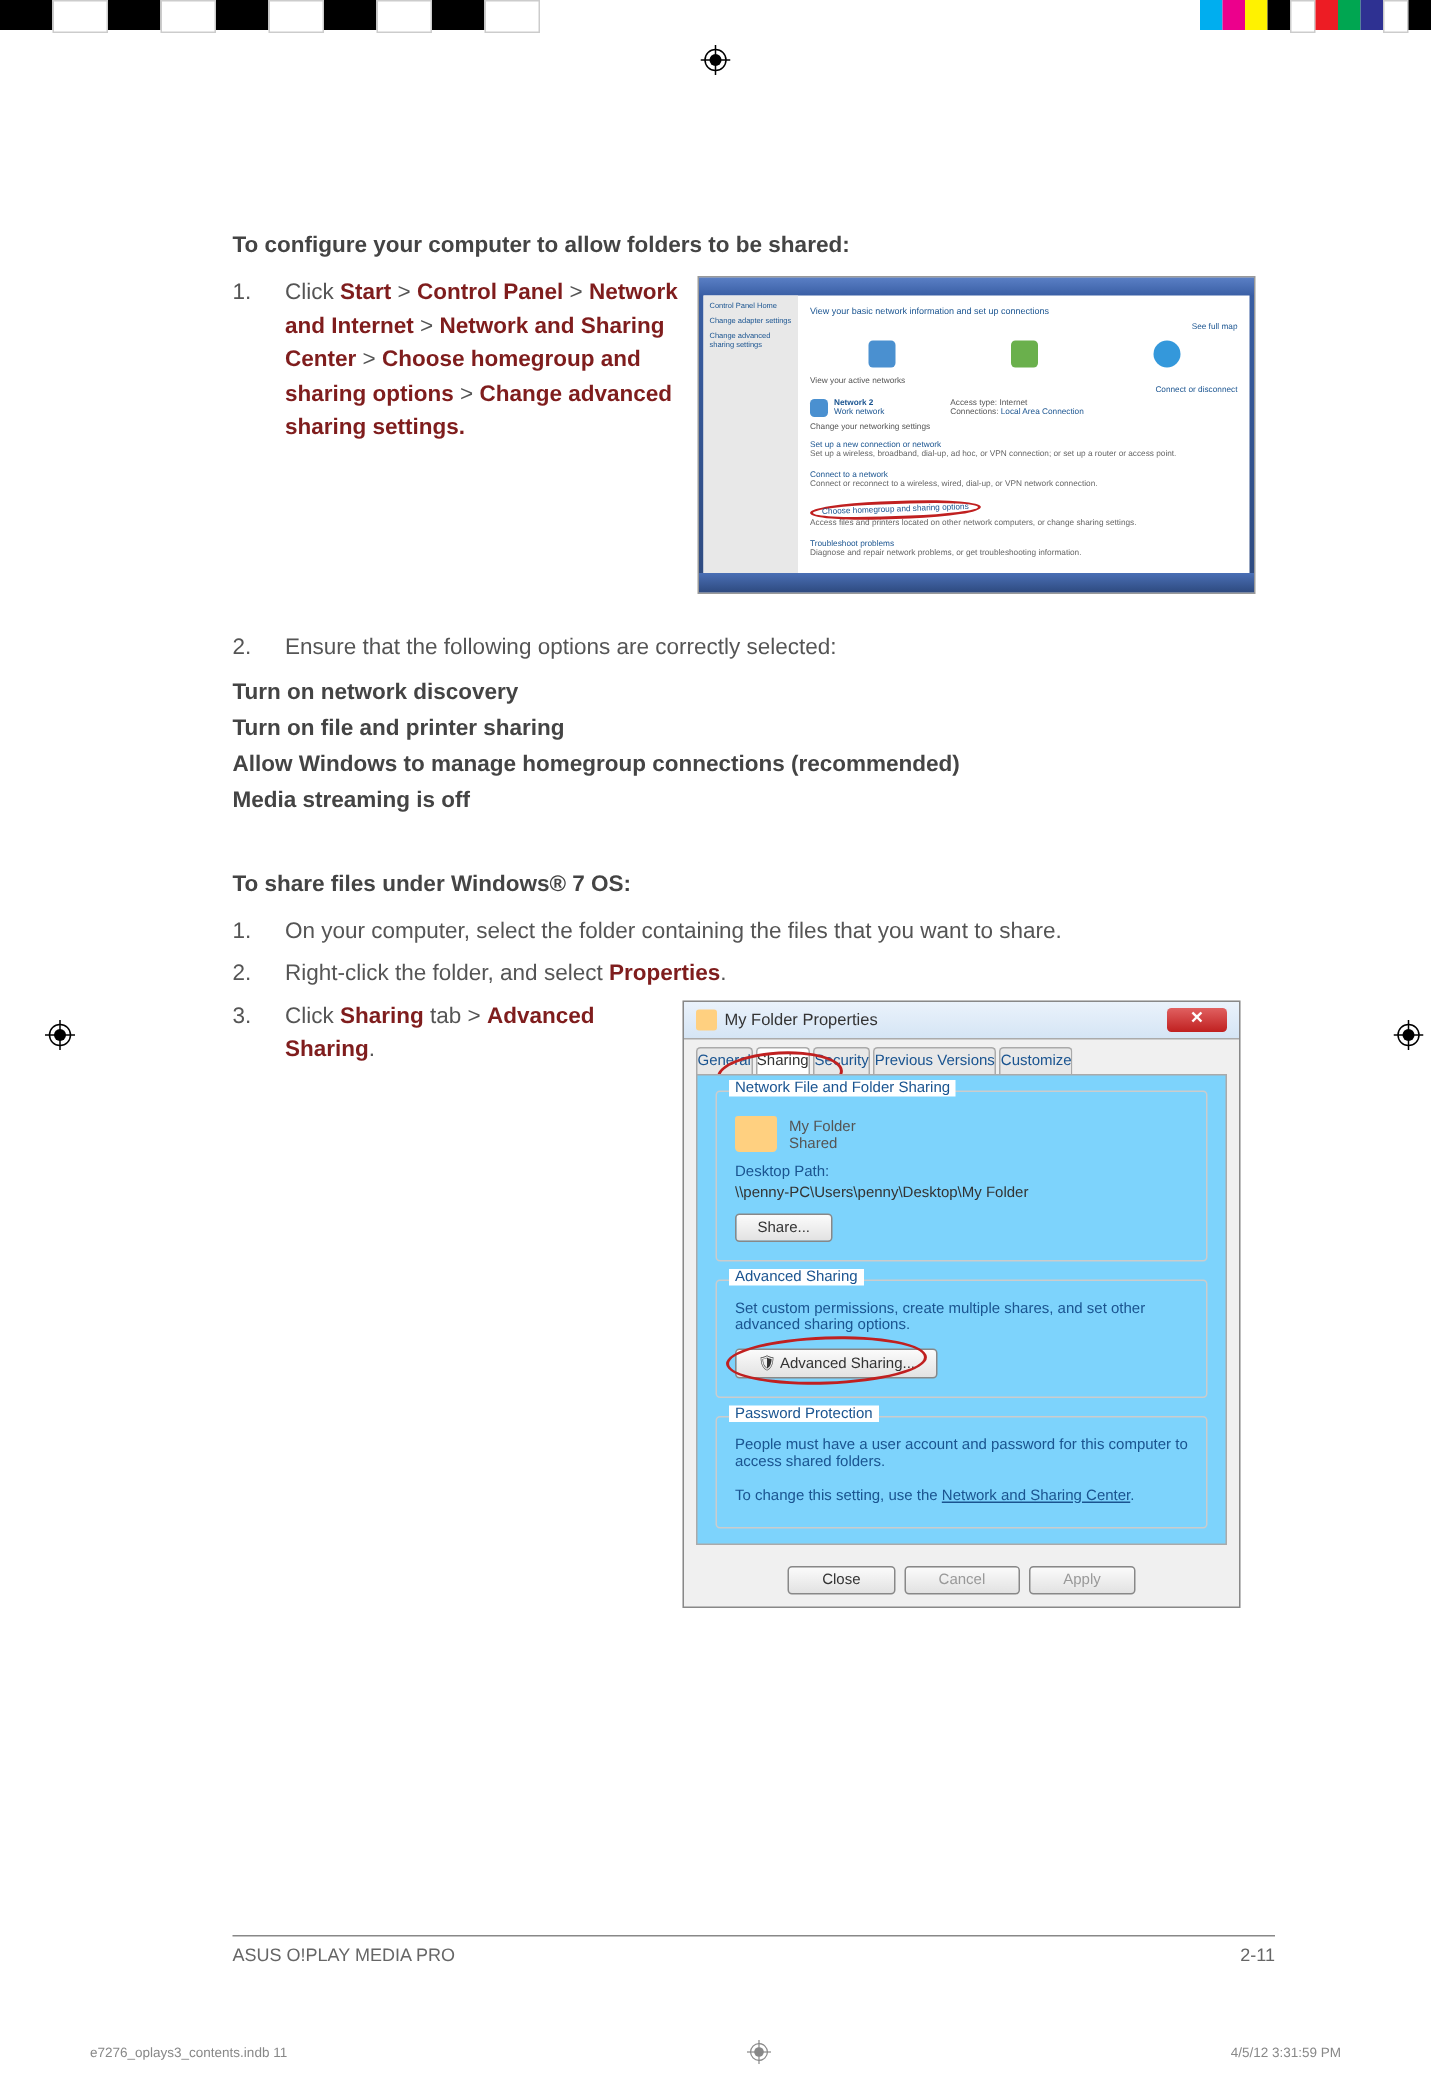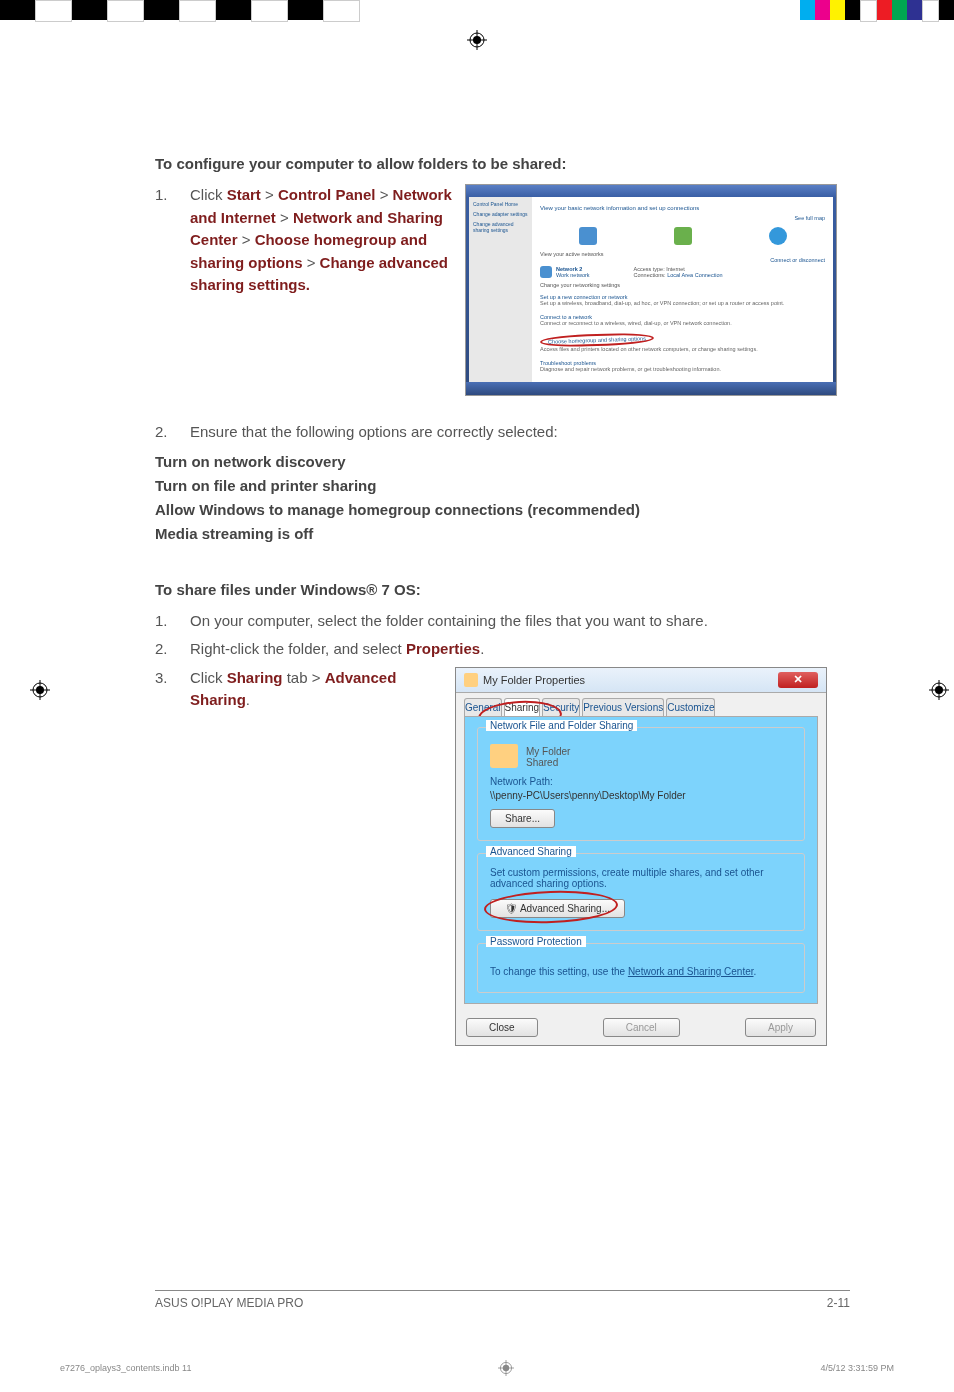--- a/index.html
+++ b/index.html
@@ -281,21 +281,21 @@
       color: #1a5490;
       text-decoration: underline;
     }
     .s2-text {
       color: #1a5490;
       font-size: 10px;
       margin: 3px 0;
     }
     .s2-buttons {
       display: flex;
-      justify-content: space-between;
+      justify-content: center;
       padding: 8px 10px;
       gap: 6px;
     }
     .s2-buttons .s2-btn {
       padding: 3px 22px;
     }
     .s2-btn.disabled {
       color: #999;
     }
     .footer-line {
@@ -482,34 +482,35 @@
         <div class="s2-panel">
           <div class="s2-group">
             <div class="s2-group-label">Network File and Folder Sharing</div>
             <div class="s2-folder-row">
               <div class="s2-folder-icon"></div>
               <div>
                 <div>My Folder</div>
                 <div>Shared</div>
               </div>
             </div>
-            <div class="s2-text" style="margin-top:8px">Network Path:</div>
+            <div class="s2-text" style="margin-top:8px">Desktop Path:</div>
             <div class="s2-text" style="color:#333">\\penny-PC\Users\penny\Desktop\My Folder</div>
             <div style="margin-top:8px"><span class="s2-btn">Share...</span></div>
           </div>
           <div class="s2-group" style="position:relative">
             <div class="s2-group-label">Advanced Sharing</div>
             <div class="s2-text">Set custom permissions, create multiple shares, and set other advanced sharing options.</div>
             <div style="margin-top:10px;position:relative">
               <span class="s2-btn">🛡 <span>Advanced Sharing...</span></span>
               <div class="s2-btn-circle" style="top:-8px;left:-6px"></div>
             </div>
           </div>
           <div class="s2-group" style="margin-bottom:0">
             <div class="s2-group-label">Password Protection</div>
+            <div class="s2-text">People must have a user account and password for this computer to access shared folders.</div>
             <div class="s2-text" style="margin-top:12px"><span>To change this setting, use the </span><span class="s2-link">Network and Sharing Center</span><span>.</span></div>
           </div>
         </div>
         <div class="s2-buttons">
           <span class="s2-btn">Close</span>
           <span class="s2-btn disabled">Cancel</span>
           <span class="s2-btn disabled">Apply</span>
         </div>
       </div>
     </div>

